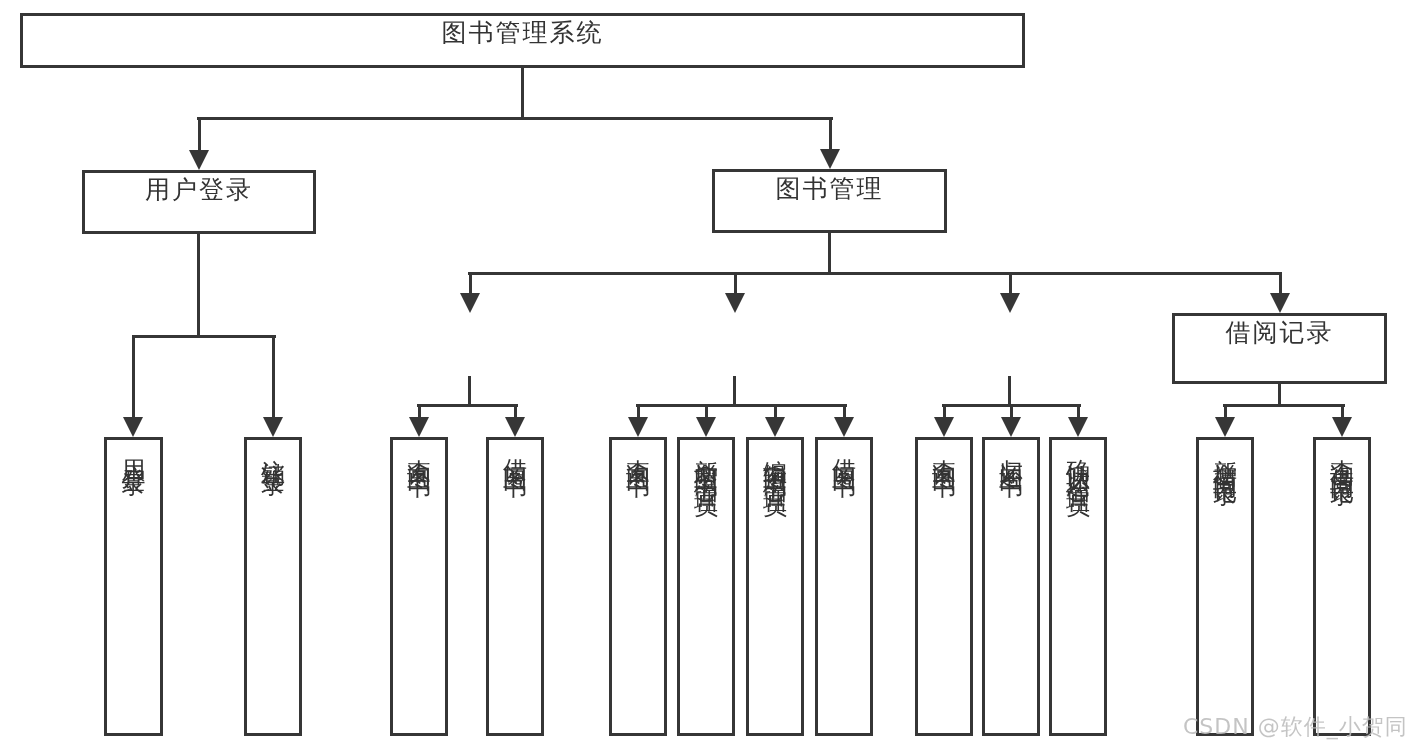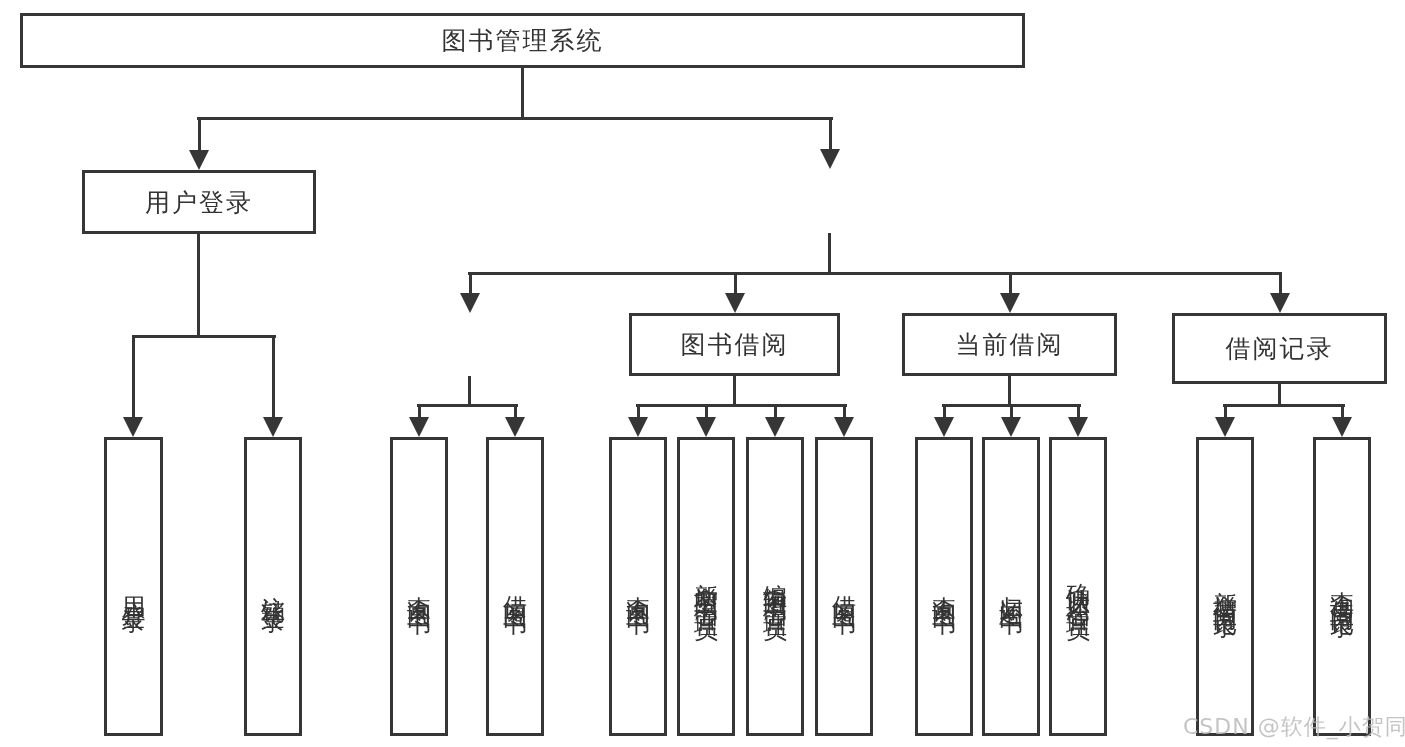--- a/index.html
+++ b/index.html
@@ -9,21 +9,20 @@
     background:#ffffff;
     font-family:"DejaVu Sans", sans-serif;
     overflow:hidden;
   }
   .box{
     position:absolute;
     box-sizing:border-box;
     background:#ffffff;
     border:3px solid #363636;
     display:flex;
-    align-items:center;
     justify-content:center;
     color:#333333;
     z-index:2;
   }
   .hbox span{
     font-size:25px;
     letter-spacing:2px;
     white-space:nowrap;
     color:#333333;
   }
@@ -64,27 +63,24 @@
 
 <div id="canvas">
 
   <div class="box hbox" style="left:20px;top:13px;width:1005px;height:55px">
     <span>图书管理系统</span>
   </div>
 
   <div class="box hbox" style="left:82px;top:170px;width:234px;height:64px">
     <span>用户登录</span>
   </div>
+  <div class="box hbox" style="left:712px;top:169px;width:235px;height:64px">
+    <span>图书管理</span>
+  </div>
 
-  <div class="box hbox" style="left:629px;top:313px;width:211px;height:63px">
-    <span>图书借阅</span>
-  </div>
-  <div class="box hbox" style="left:902px;top:313px;width:215px;height:63px">
-    <span>当前借阅</span>
-  </div>
   <div class="box hbox" style="left:1172px;top:313px;width:215px;height:71px">
     <span>借阅记录</span>
   </div>
 
   <div class="box leaf" style="left:104px;top:437px;width:59px;height:299px">
     <span>用户登录</span>
   </div>
   <div class="box leaf" style="left:244px;top:437px;width:58px;height:299px">
     <span>注销登录</span>
   </div>

